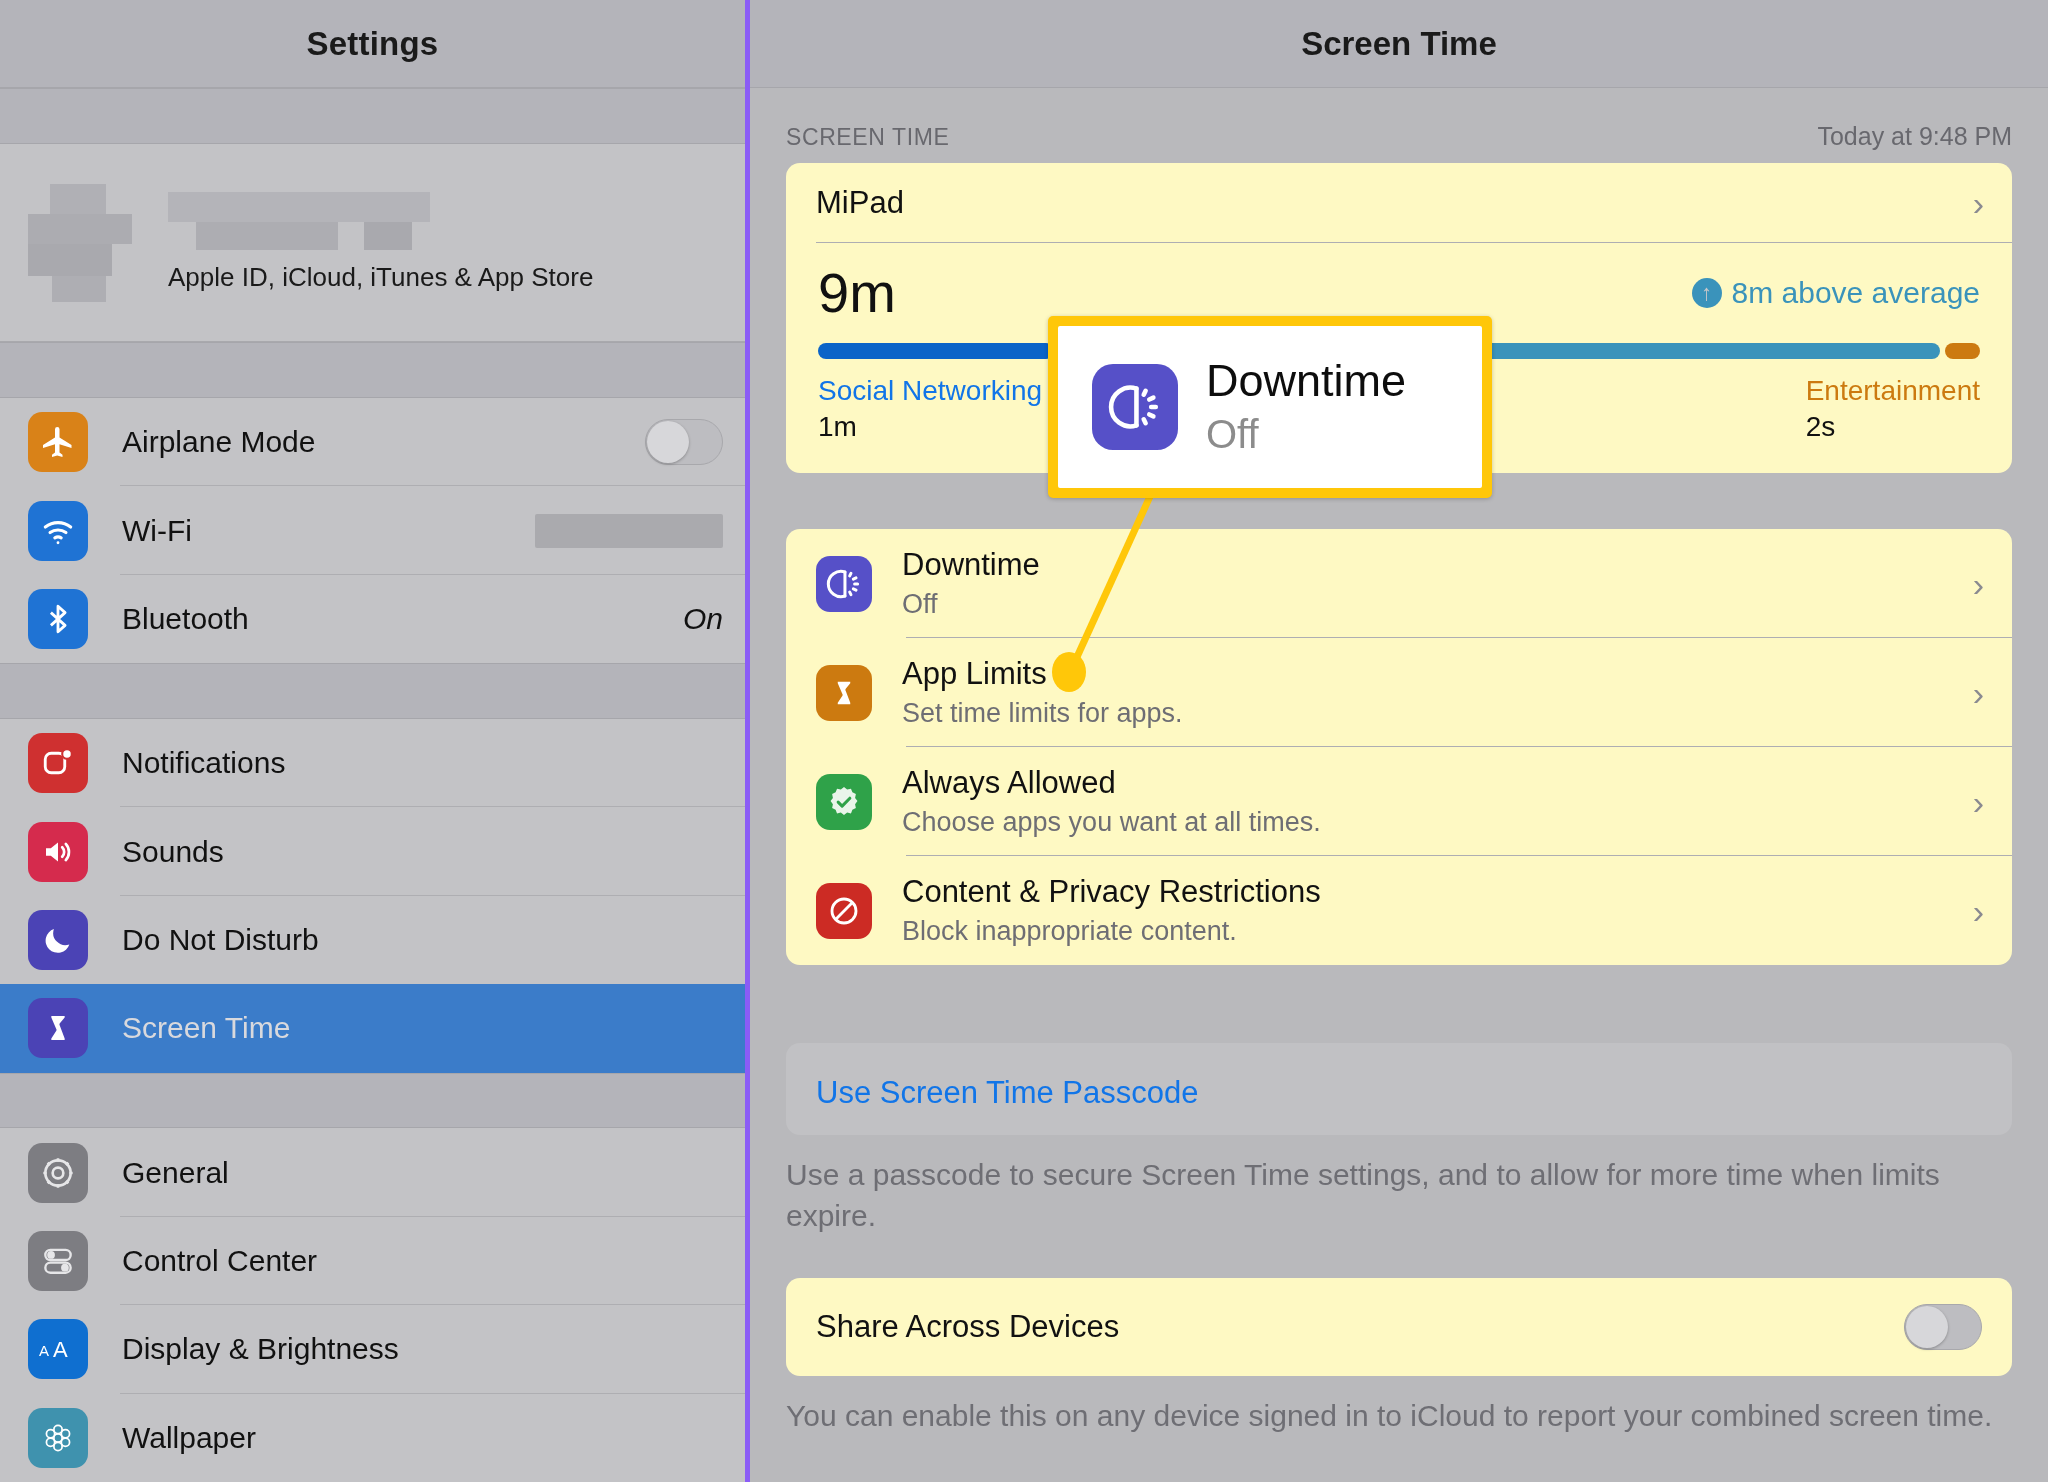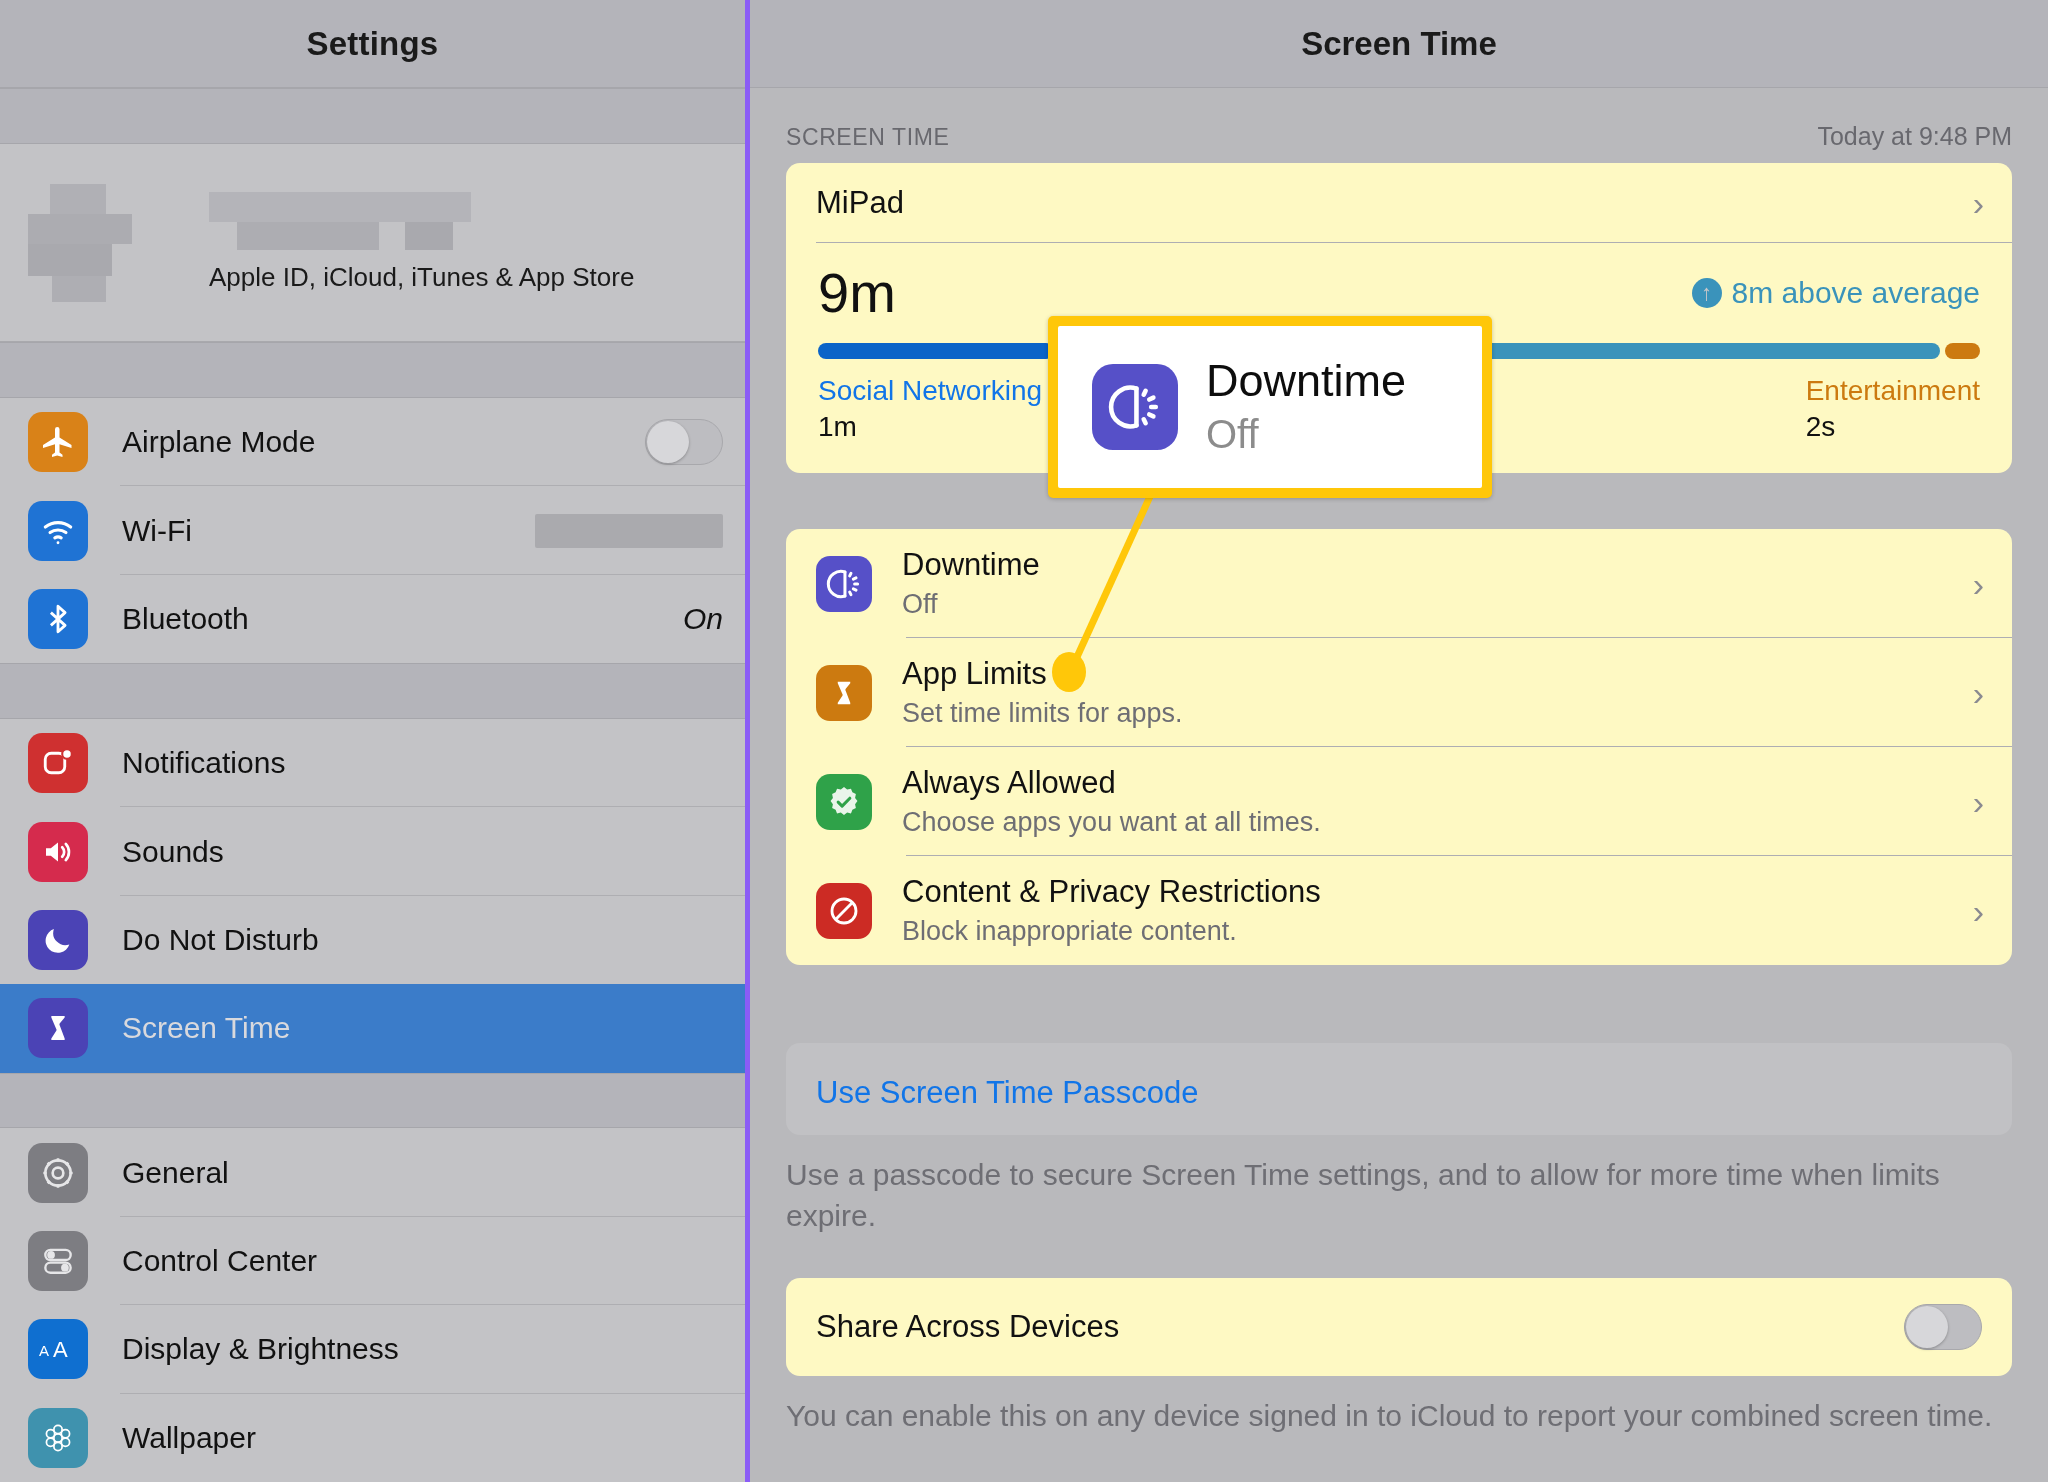--- a/index.html
+++ b/index.html
@@ -36,21 +36,21 @@
     border-bottom: 1px solid #a9a9ad;
     position: relative;
   }
   .avatar-blur {
     width: 118px; height: 118px; margin-right: 22px;
     position: relative; flex: 0 0 118px;
   }
   .avatar-blur i {
     position: absolute; display: block; background: #a7a7ac;
   }
-  .profile-text { display: flex; flex-direction: column; margin-left: 41px; }
+  .profile-text { display: flex; flex-direction: column; }
   .name-blur { position: relative; width: 262px; height: 58px; margin-bottom: 12px; }
   .name-blur i { position:absolute; display:block; background:#b0b0b5; }
   .profile-sub { font-size: 26px; color: #1a1a1a; white-space: nowrap; }
 
   .grp-gap { height: 56px; background: #b4b4ba; border-top:1px solid #a6a6ab; border-bottom:1px solid #a6a6ab; }
 
   .s-item {
     height: 89px; display: flex; align-items: center;
     padding-left: 28px; padding-right: 22px;
     background: #c3c3c6; position: relative;

